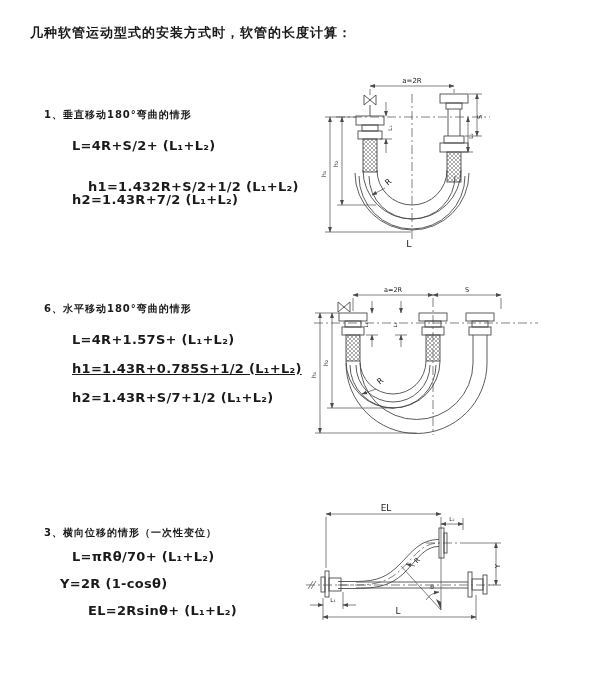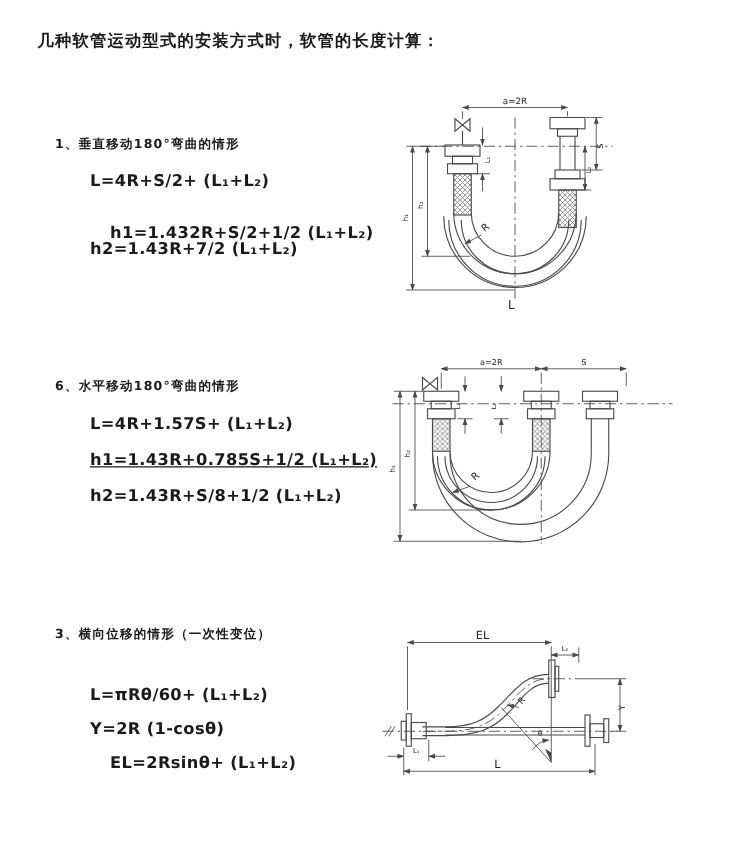--- a/index.html
+++ b/index.html
@@ -22,25 +22,25 @@
 <div class="abs title" style="left:30px; top:24px;">几种软管运动型式的安装方式时，软管的长度计算：</div>
 
 <div class="abs heading" style="left:44px; top:108px;">1、垂直移动180°弯曲的情形</div>
 <div class="abs formula" style="left:72px; top:138px;">L=4R+S/2+ (L₁+L₂)</div>
 <div class="abs formula" style="left:72px; top:179px;margin-left:16px;">h1=1.432R+S/2+1/2 (L₁+L₂)</div>
 <div class="abs formula" style="left:72px; top:192px;">h2=1.43R+7/2 (L₁+L₂)</div>
 
 <div class="abs heading" style="left:44px; top:302px;">6、水平移动180°弯曲的情形</div>
 <div class="abs formula" style="left:72px; top:332px;text-align:center;">L=4R+1.57S+ (L₁+L₂)</div>
 <div class="abs formula" style="left:72px; top:361px;text-decoration:underline;">h1=1.43R+0.785S+1/2 (L₁+L₂)</div>
-<div class="abs formula" style="left:72px; top:390px;">h2=1.43R+S/8+1/2 (L₁+L₂)</div>
-
-<div class="abs heading" style="left:44px; top:500px;text-align:right;">3、横向位移的情形（一次性变位）</div>
-<div class="abs formula" style="left:72px; top:549px;">L=πRθ/60+ (L₁+L₂)</div>
-<div class="abs formula" style="left:72px; top:576px;">Y=2R (1-cosθ)</div>
+<div class="abs formula" style="left:72px; top:390px;">h2=1.43R+S/7+1/2 (L₁+L₂)</div>
+
+<div class="abs heading" style="left:44px; top:526px;text-align:right;">3、横向位移的情形（一次性变位）</div>
+<div class="abs formula" style="left:72px; top:549px;">L=πRθ/70+ (L₁+L₂)</div>
+<div class="abs formula" style="left:60px; top:576px;">Y=2R (1-cosθ)</div>
 <div class="abs formula" style="left:88px; top:603px;">EL=2Rsinθ+ (L₁+L₂)</div>
 
 <svg class="diagram" style="left:308px; top:72px;" width="292" height="185" viewBox="0 0 292 185">
   <defs>
     <marker id="ar1" viewBox="0 0 10 10" refX="9" refY="5" markerWidth="8" markerHeight="8" orient="auto-start-reverse">
       <path d="M0,1.5 L10,5 L0,8.5 z" fill="#4a4a4a"></path>
     </marker>
     <pattern id="ht1" width="4" height="4" patternUnits="userSpaceOnUse">
       <path d="M0,4 L4,0 M0,0 L4,4" stroke="#8a8a8a" stroke-width="0.7"></path>
     </pattern>

